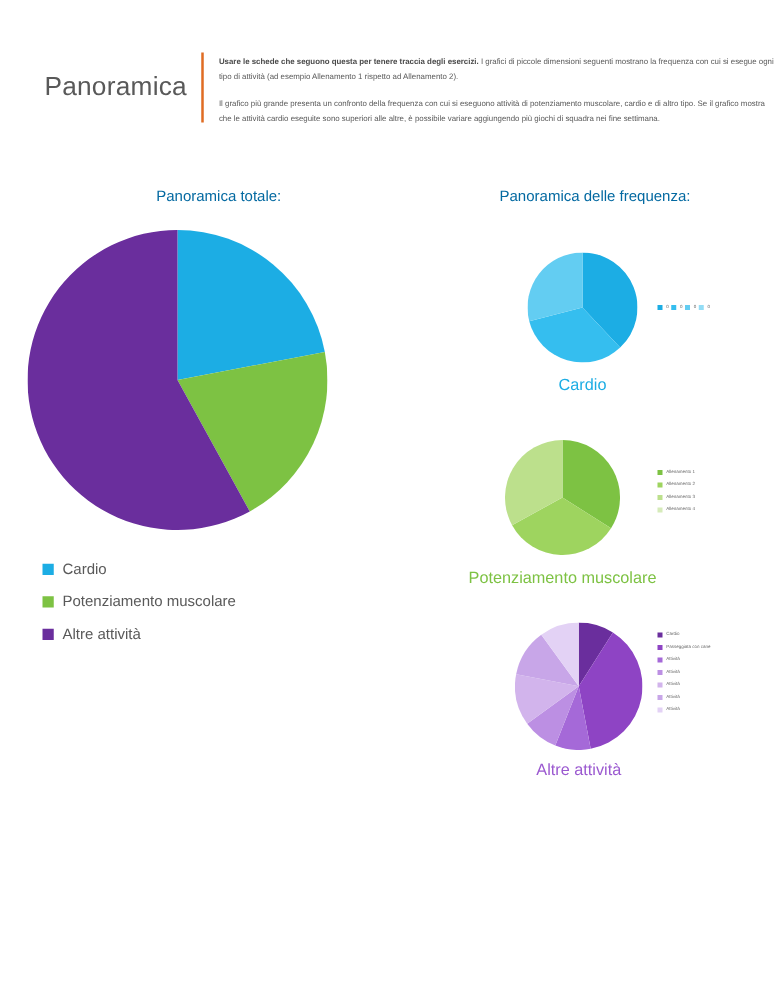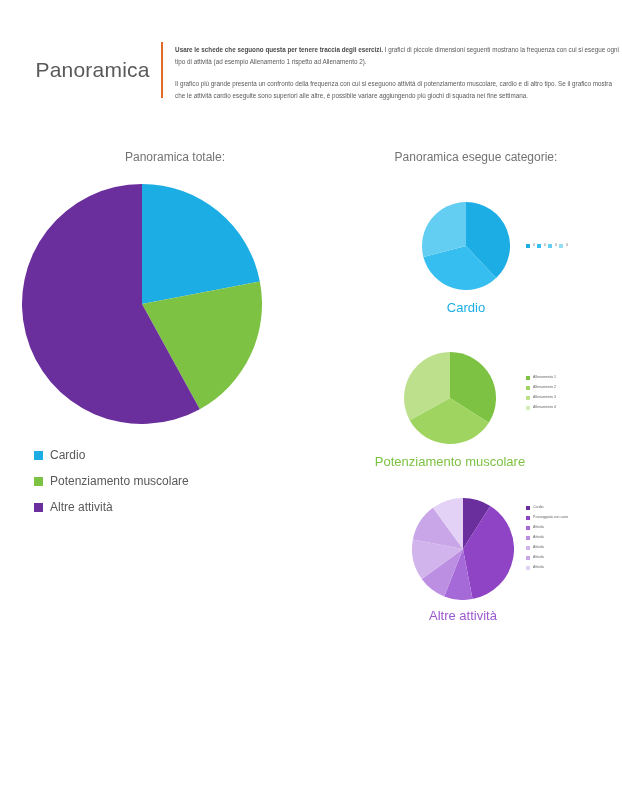--- a/index.html
+++ b/index.html
@@ -46,21 +46,21 @@
     padding-top:10px;
   }
   .intro p{margin:0 0 9px 0;}
   .intro .lead{font-weight:bold;color:#4a4a4a;}
 
   
   .col-left{position:absolute;left:0;top:150px;width:330px;}
   .col-right{position:absolute;left:330px;top:150px;width:292px;}
 
   .chart-title{
-    font-size:12px;color:#737373;font-weight:400;
+    font-size:12px;color:#0369a1;font-weight:400;
     text-align:center;
   }
   .chart-title.left{margin-left:20px;}
 
   
   .mainpie-wrap{position:relative;margin-top:20px;margin-left:22px;width:240px;height:240px;}
   #mainpie{width:240px;height:240px;}
 
   
   .legend-main{margin-top:24px;margin-left:34px;}
@@ -111,21 +111,21 @@
           <span class="ltxt">Potenziamento muscolare</span>
         </div>
         <div class="lrow">
           <span class="sw" style="background: rgb(106, 46, 157);"></span>
           <span class="ltxt">Altre attività</span>
         </div>
       </div>
   </div>
 
   <div class="col-right">
-    <div class="chart-title">Panoramica esegue categorie:</div>
+    <div class="chart-title">Panoramica delle frequenza:</div>
     <div id="subcharts" style="position: relative; height: 480px;">
         <div style="position: absolute; left: 0px; top: 0px; width: 292px;">
           <div style="position: absolute; left: 92px; top: 38px; width: 88px; height: 88px;"><svg width="88" height="88" viewBox="0 0 88 88">
               <path d="M 44 44 L 44 0 A 44 44 0 0 1 74.1200726608623 76.0746196065421 Z" fill="#1CADE4"></path>
               <path d="M 44 44 L 74.1200726608623 76.0746196065421 A 44 44 0 0 1 1.3823409103402327 54.94235503525361 Z" fill="#35BEEF"></path>
               <path d="M 44 44 L 1.3823409103402327 54.94235503525361 A 44 44 0 0 1 43.99999999999999 0 Z" fill="#63CDF2"></path>
             </svg></div>
           <div style="position: absolute; left: 0px; width: 272px; top: 136px; text-align: center; font-size: 13px; color: rgb(28, 173, 228);">Cardio</div>
           <div class="minilegend horiz" style="left: 196px; top: 80px;">
             <div class="mrow">

